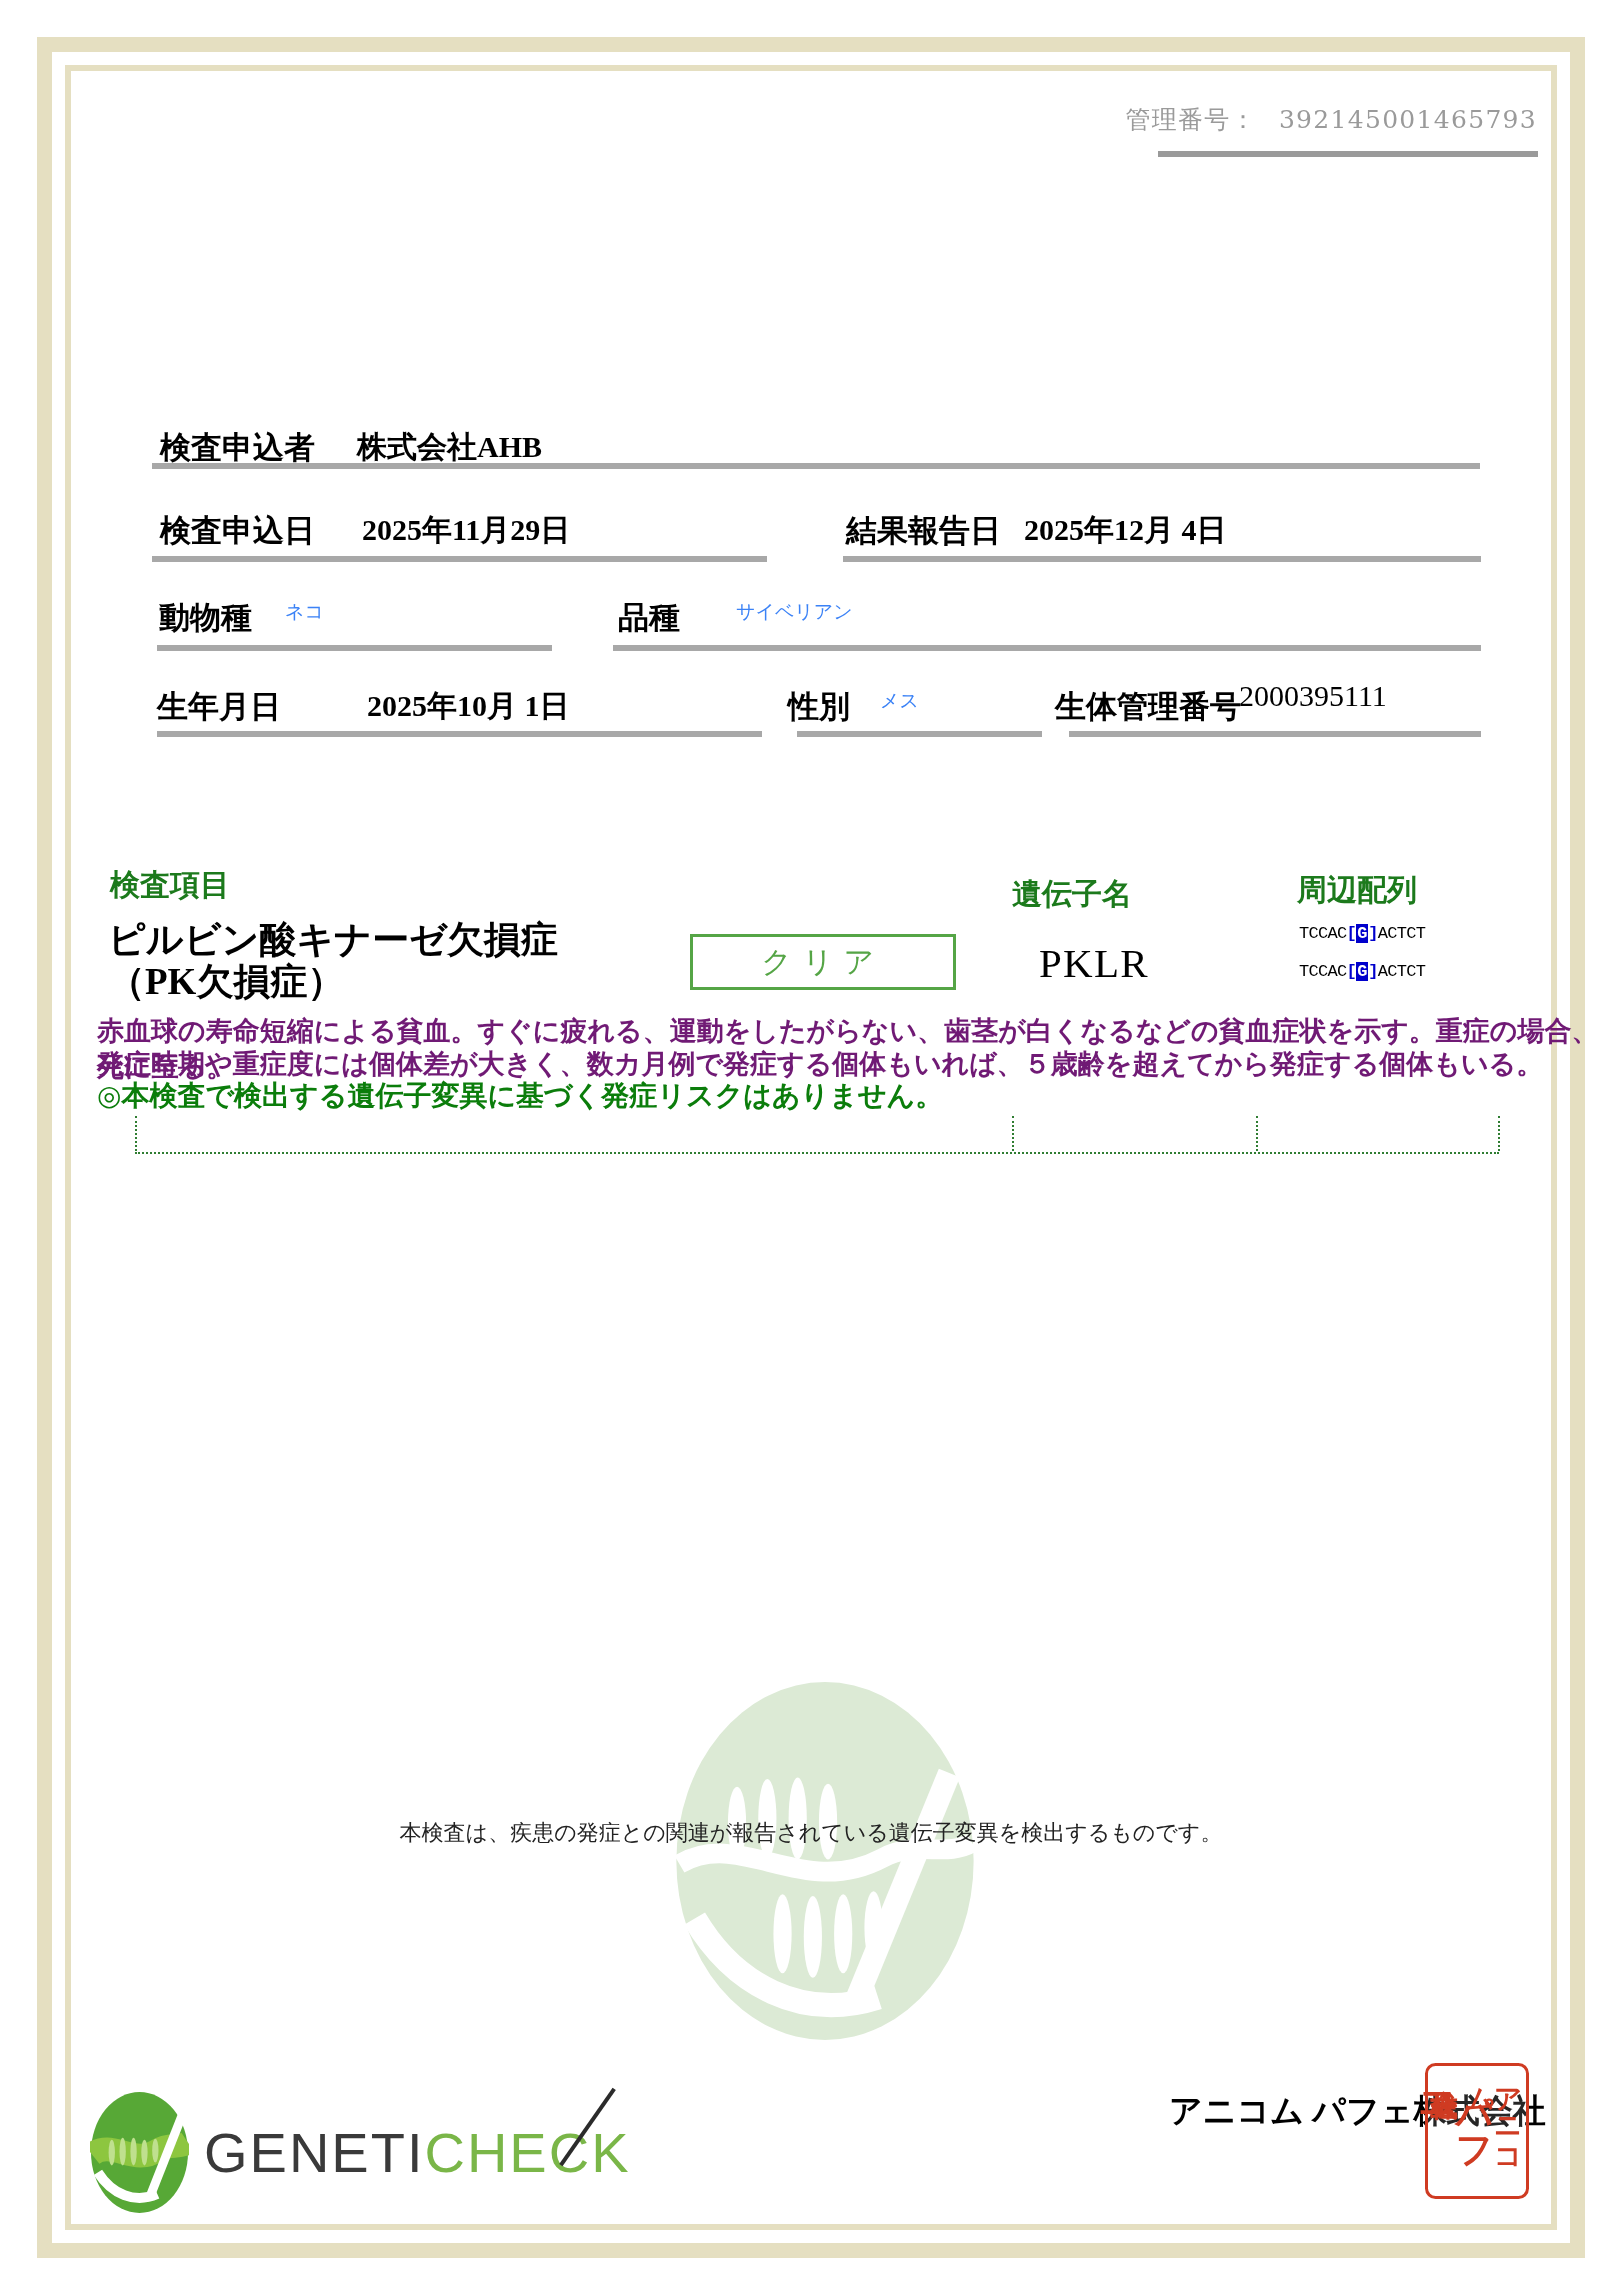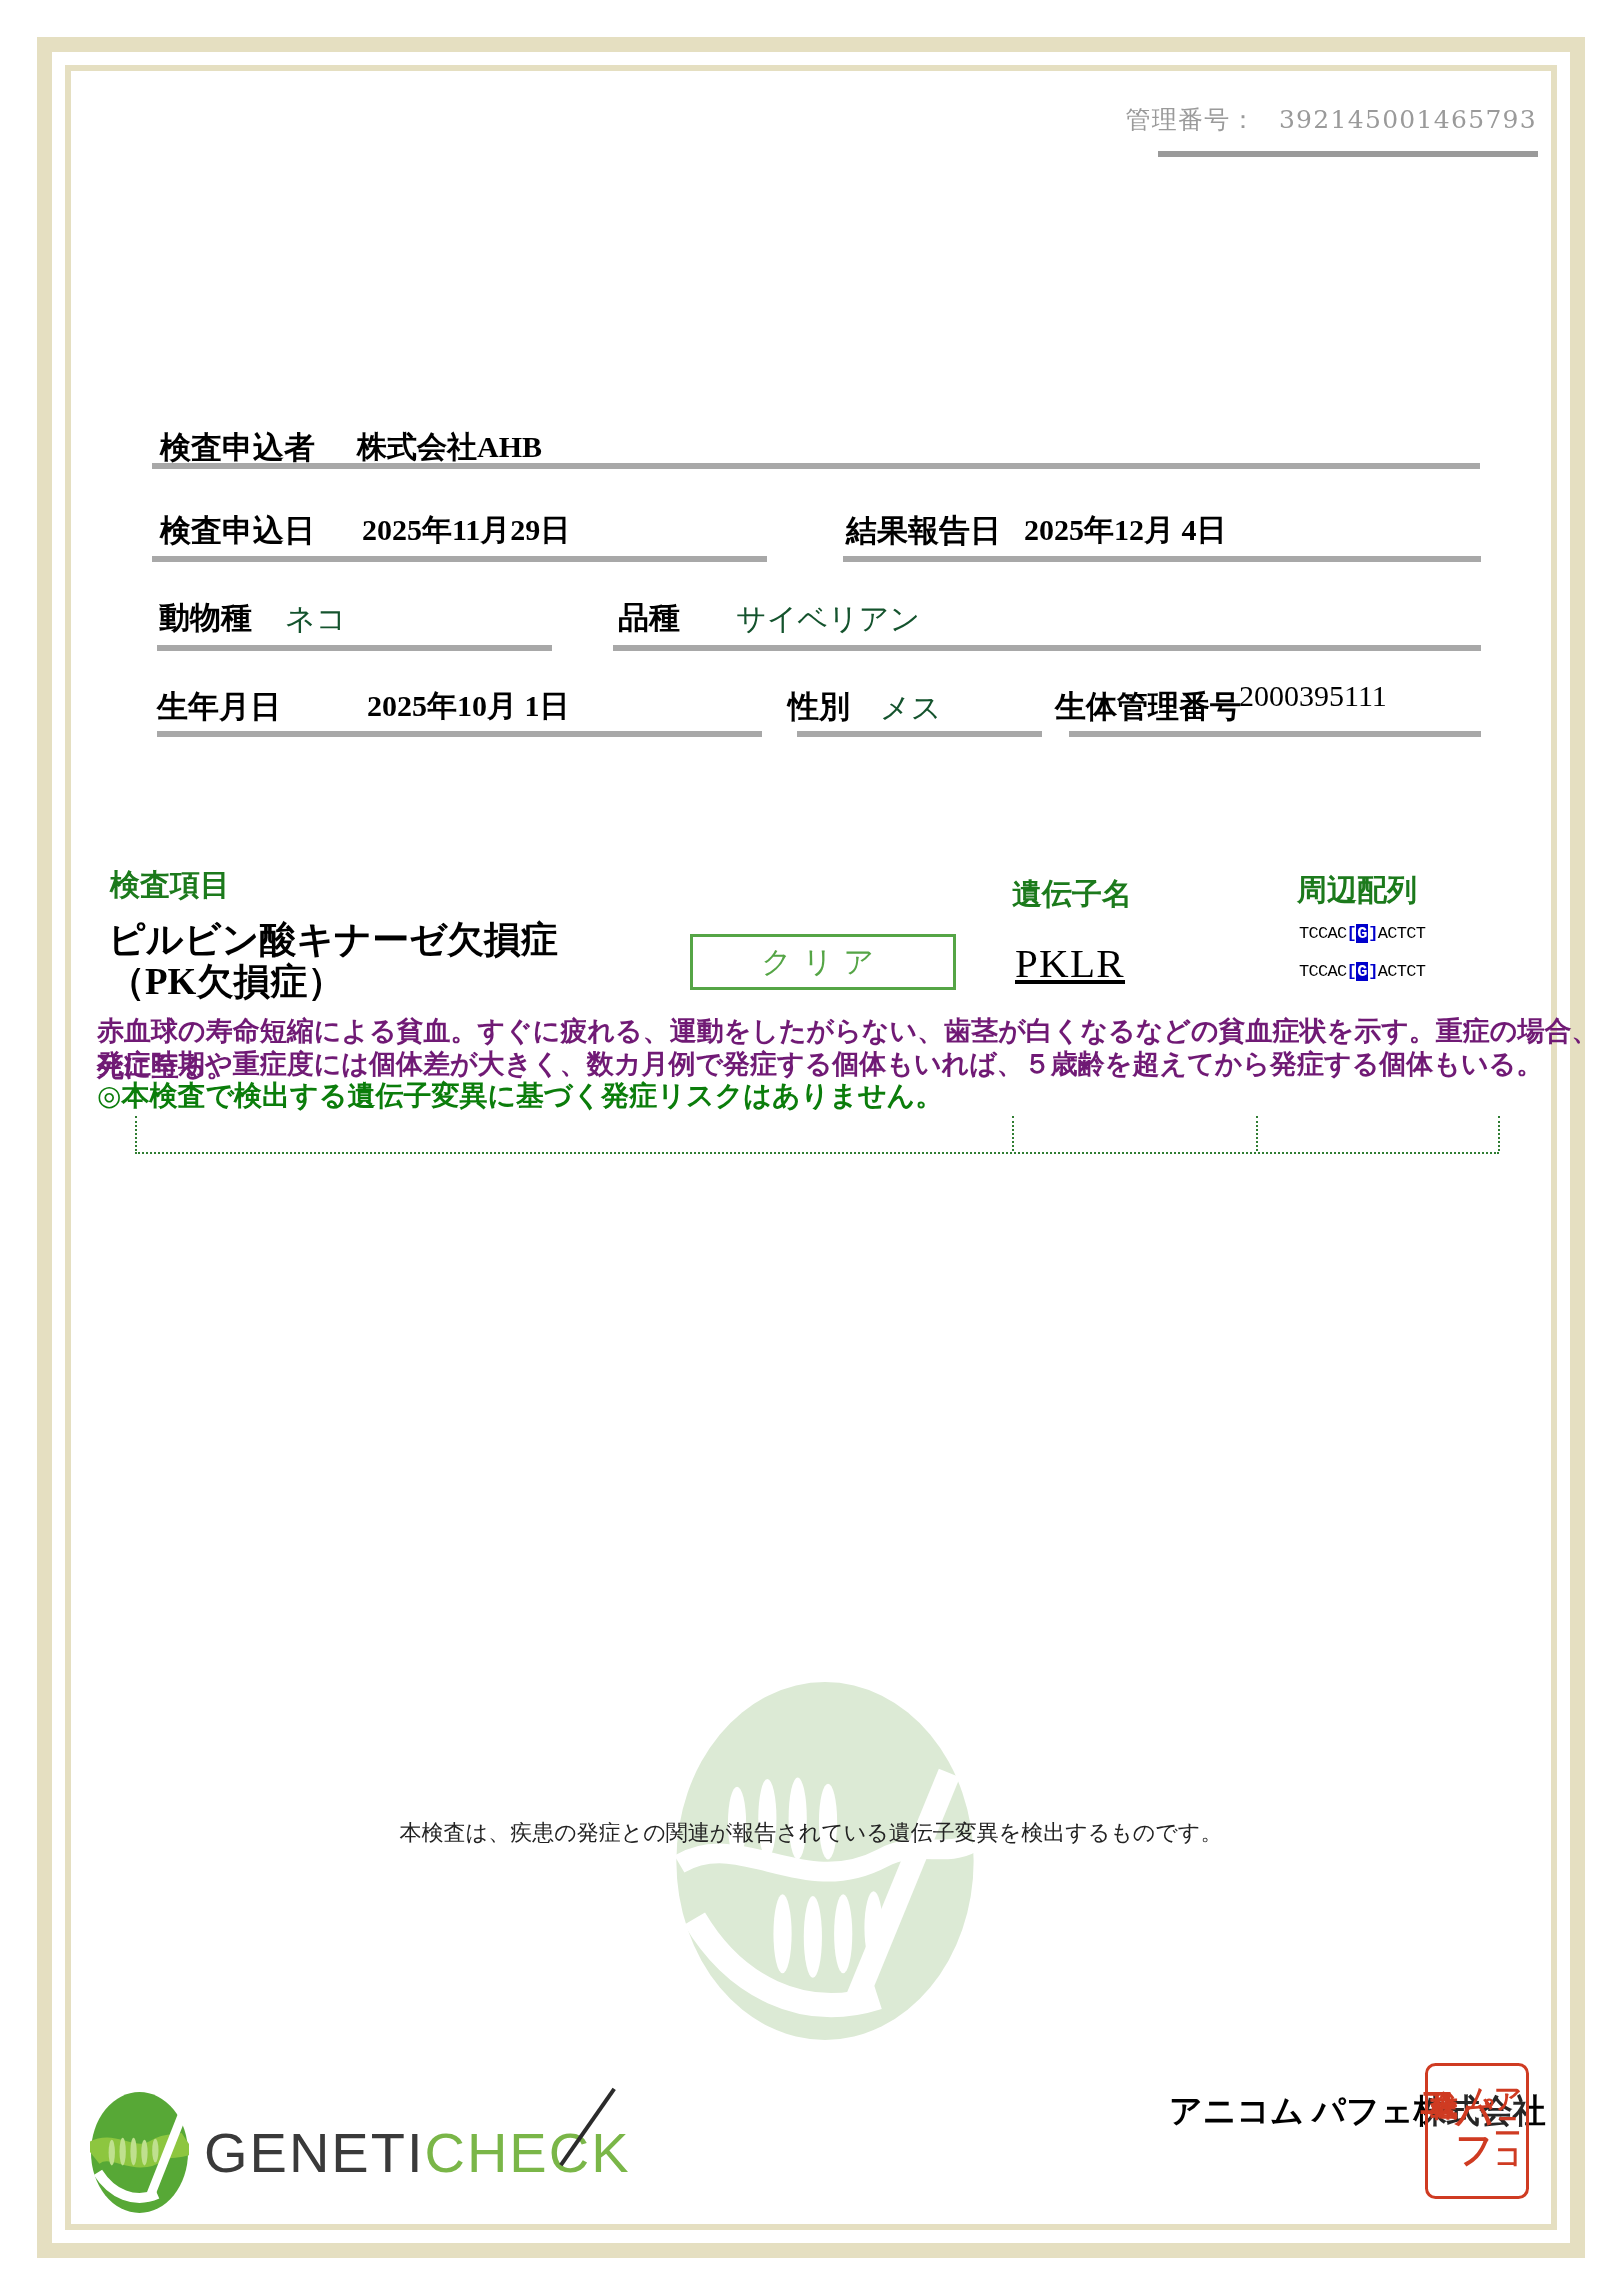--- a/index.html
+++ b/index.html
@@ -13,21 +13,21 @@
   .mgmt{top:103px;right:85px;font-size:25px;color:#9a9a9a;letter-spacing:1.3px;
         font-family:"DejaVu Serif","Liberation Serif",serif;}
   .mgmt .num{margin-left:22px;}
   .mgmt-line{top:151px;left:1158px;width:380px;height:5.9px;background:#9a9a9a;}
   
   .title{top:216px;left:0;width:1622px;text-align:center;font-size:85px;font-weight:700;
          letter-spacing:6.5px;color:#000;}
   
   .flabel{font-size:31px;font-weight:700;color:#000;}
   .fvalue{font-size:30px;font-weight:600;color:#000;}
-  .fvalue-sans{font-size:30px;font-weight:400;color:#14532d;font-family:"Liberation Sans","DejaVu Sans",sans-serif;}
+  .fvalue-sans{font-size:19px;font-weight:400;color:#3b82f6;font-family:"Liberation Sans","DejaVu Sans",sans-serif;}
   .hr{height:5.9px;background:#a8a8a8;}
   
   .green-h{font-size:30px;font-weight:700;color:#1c7a1c;}
   .disease{font-size:37px;font-weight:700;color:#000;}
   .result-box{left:690px;top:934px;width:260px;height:50px;border:3.3px solid #55a546;
               text-align:center;line-height:50px;font-size:30px;letter-spacing:10.5px;color:#55a546;}
   .gene-val{font-size:41px;letter-spacing:1.3px;color:#000;}
   .seq{font-family:"Liberation Mono","DejaVu Sans Mono",monospace;font-size:17px;letter-spacing:-0.7px;color:#000;}
   .seq .bq{color:#0000cc;font-weight:700;}
   .seq .bb{background:#0000cc;color:#ffffff;padding:0 1.3px;font-weight:700;}
@@ -116,21 +116,21 @@
   <div class="abs green-h" style="left:1012px;top:874px;">遺伝子名</div>
   <div class="abs green-h" style="left:1297px;top:870px;">周辺配列</div>
 
   <div class="abs disease" style="left:108px;top:915px;">ピルビン酸キナーゼ欠損症</div>
   <div class="abs disease" style="left:108px;top:957px;">（PK欠損症）</div>
 
   <div class="abs result-box">
     <span>クリア</span>
   </div>
 
-  <div class="abs gene-val" style="left:1015px;top:939px;text-decoration:underline;">PKLR</div>
+  <div class="abs gene-val" style="left:1039px;top:939px;">PKLR</div>
 
   <div class="abs seq" style="left:1299px;top:924px;">
     <span>TCCAC</span><span class="bq">[</span><span class="bb">G</span><span class="bq">]</span><span>ACTCT</span>
   </div>
   <div class="abs seq" style="left:1299px;top:962px;">
     <span>TCCAC</span><span class="bq">[</span><span class="bb">G</span><span class="bq">]</span><span>ACTCT</span>
   </div>
 
   <div class="abs desc" style="left:97px;top:1013px;">赤血球の寿命短縮による貧血。すぐに疲れる、運動をしたがらない、歯茎が白くなるなどの貧血症状を示す。重症の場合、死に至る。</div>
   <div class="abs desc" style="left:97px;top:1046px;">発症時期や重症度には個体差が大きく、数カ月例で発症する個体もいれば、５歳齢を超えてから発症する個体もいる。</div>

